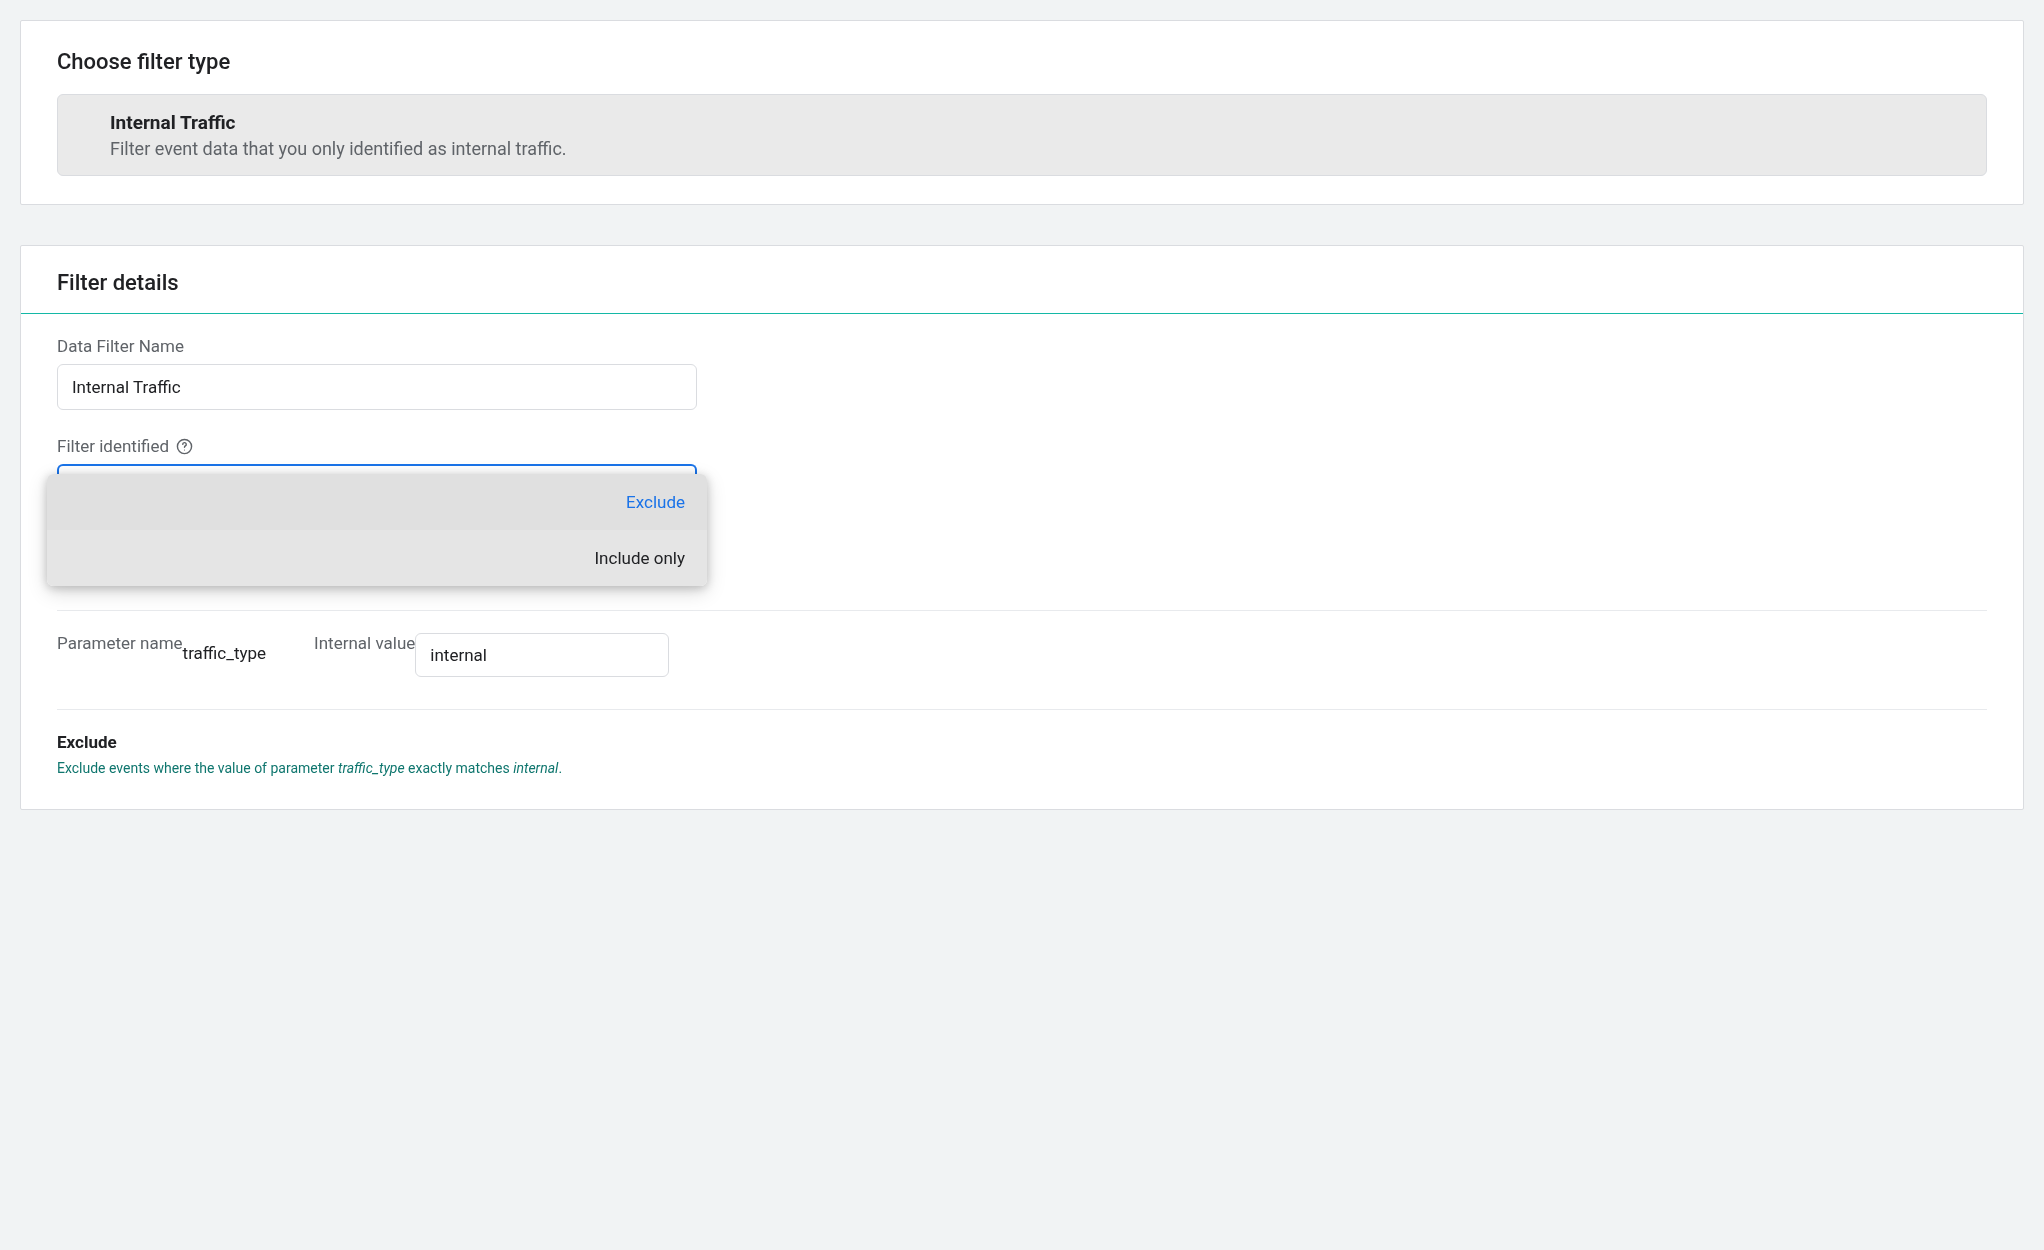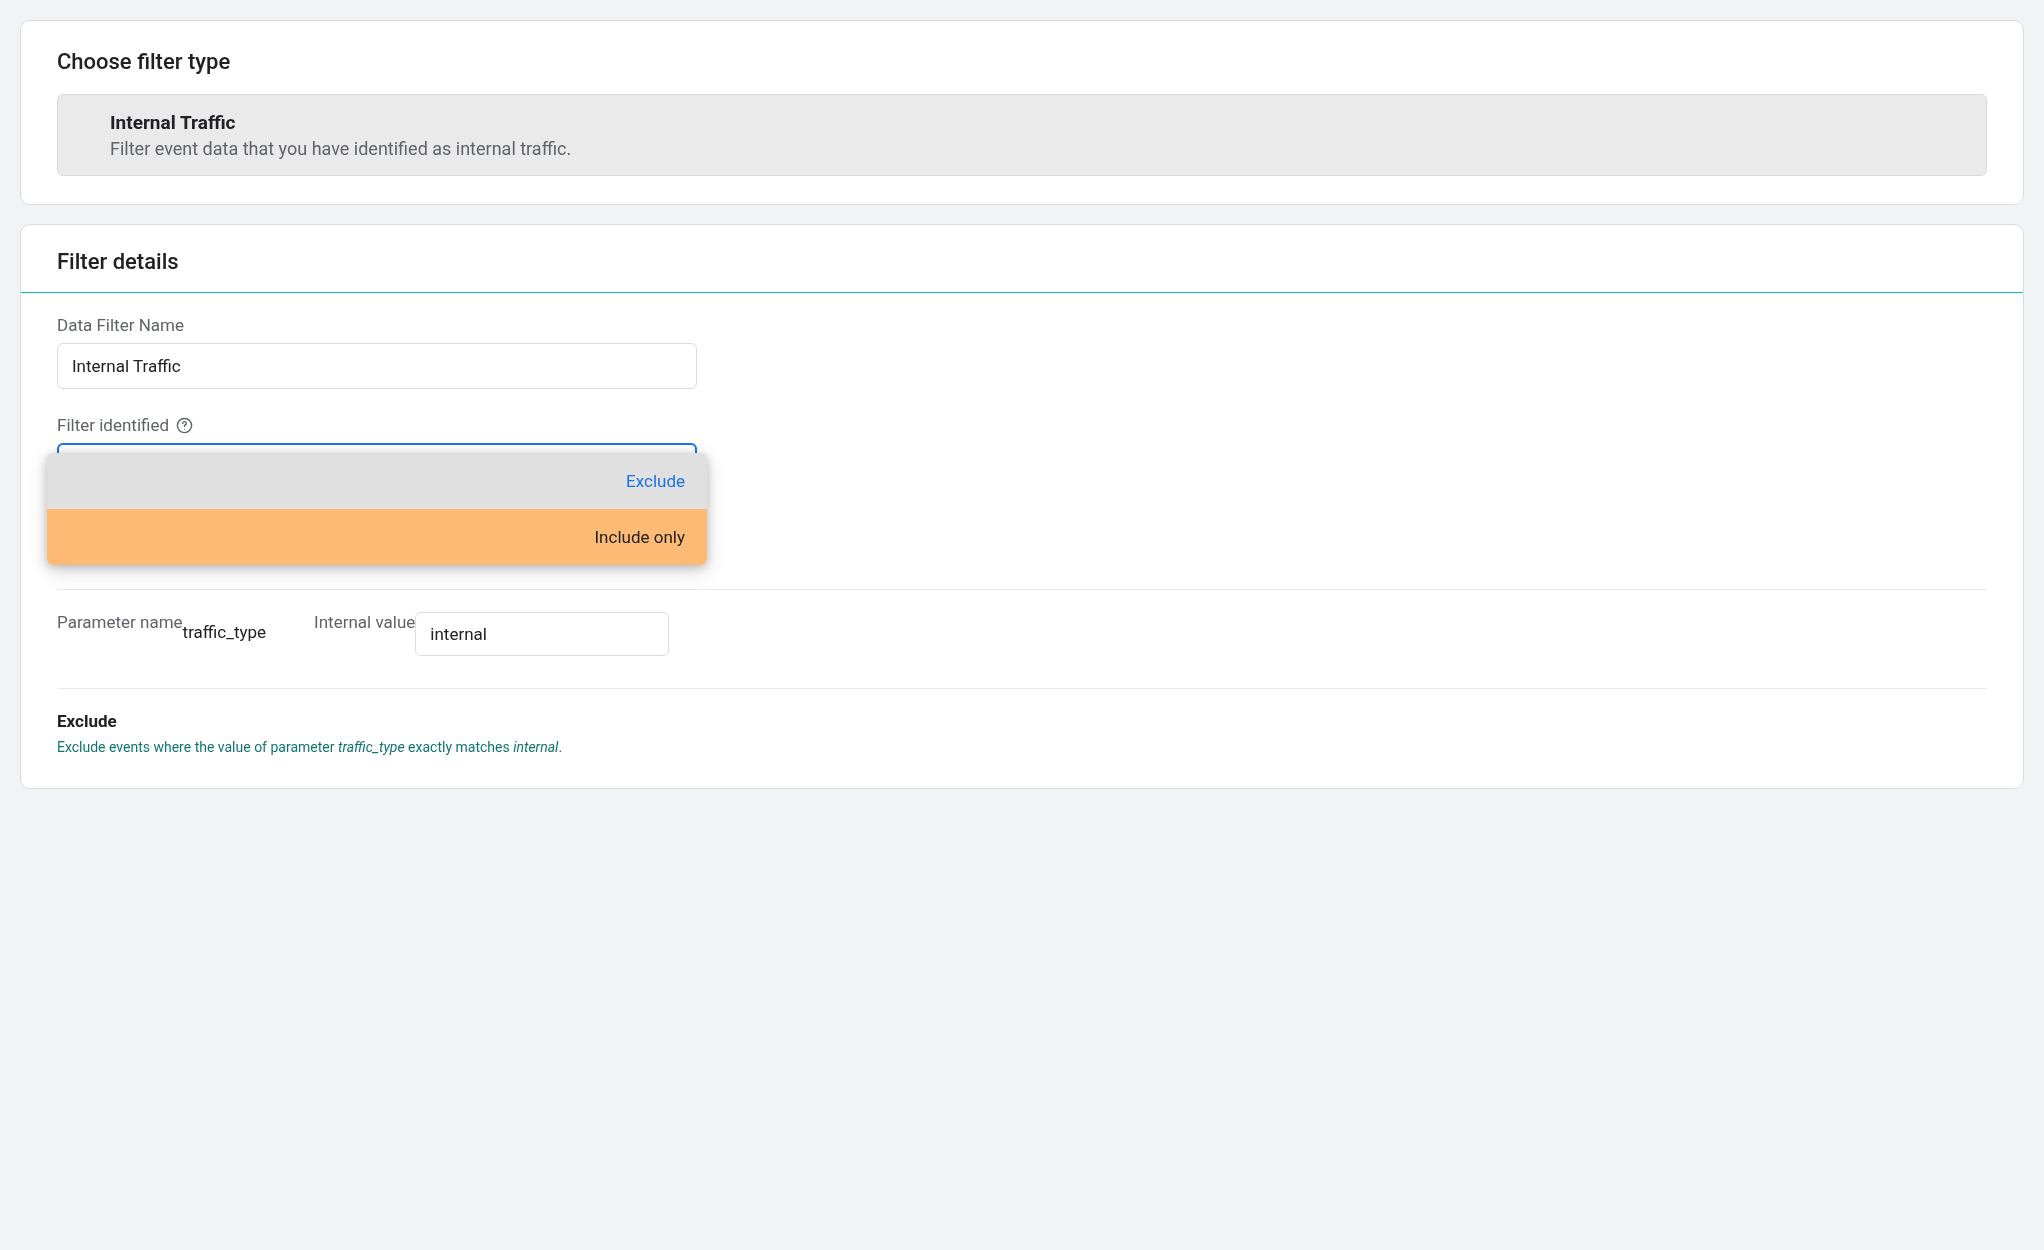--- a/index.html
+++ b/index.html
@@ -10,22 +10,22 @@
   body {
     font-family: "Google Sans", Roboto, Arial, sans-serif;
     background: #f1f3f4;
     padding: 20px;
     color: #202124;
     font-size: 16px;
   }
   .card {
     background: #fff;
     border: 1px solid #dadce0;
-    border-radius: 10px;
-    margin-bottom: 19px;
+    border-radius: 2px;
+    margin-bottom: 40px;
   }
   .card-inner {
     padding: 28px 36px 28px 36px;
   }
   .section-title {
     font-size: 22px;
     font-weight: 500;
     color: #202124;
     margin-bottom: 20px;
   }
@@ -106,21 +106,21 @@
     padding: 18px 22px;
     font-size: 17px;
     cursor: pointer;
     text-align: right;
   }
   .dropdown-item.selected {
     background: #e0e0e0;
     color: #1a73e8;
   }
   .dropdown-item:not(.selected) {
-    background: #fdba74;
+    background: #e5e5e5;
     color: #202124;
   }
   .spacer-under-dropdown {
     height: 110px;
   }
   hr.divider {
     border: none;
     border-top: 1px solid #e8eaed;
     margin: 0 0 22px 0;
   }
@@ -175,21 +175,21 @@
   }
 </style>
 </head>
 <body>
 
 <div class="card">
   <div class="card-inner">
     <div class="section-title">Choose filter type</div>
     <div class="filter-type-box">
       <div class="filter-type-title">Internal Traffic</div>
-      <div class="filter-type-desc">Filter event data that you have identified as internal traffic.</div>
+      <div class="filter-type-desc">Filter event data that you only identified as internal traffic.</div>
     </div>
   </div>
 </div>
 
 <div class="card">
   <div class="details-header">
     <div class="section-title">Filter details</div>
   </div>
   <div class="details-body">
 

